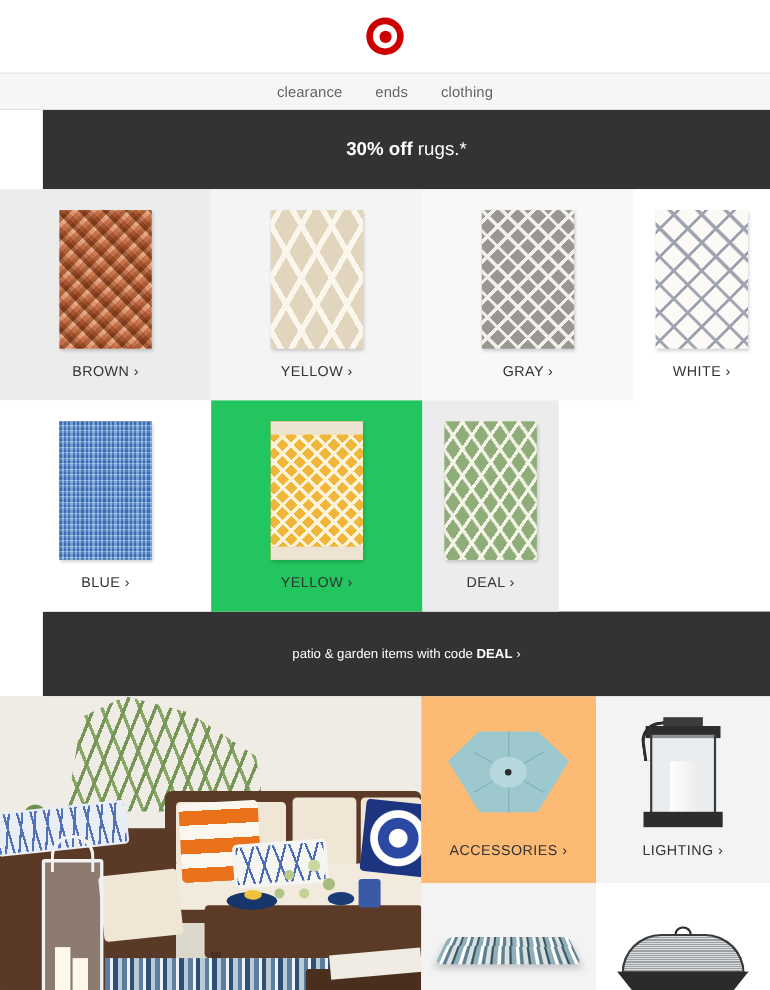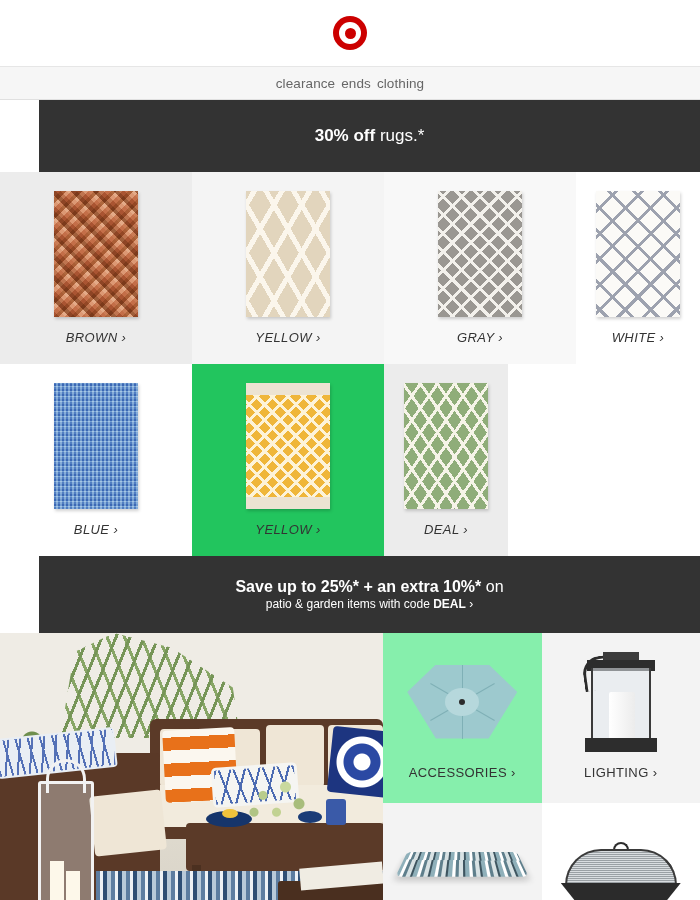--- a/index.html
+++ b/index.html
@@ -25,43 +25,43 @@
     width: 22px; height: 22px; border-radius: 50%;
     background: #ffffff;
     display: flex; align-items: center; justify-content: center;
   }
   .logo .dot { width: 11px; height: 11px; border-radius: 50%; background: #cc0000; }
 
   
   .nav {
     height: 34px; background: #f6f6f6;
     border-top: 1px solid #e6e6e6; border-bottom: 1px solid #e0e0e0;
-    display: flex; align-items: center; justify-content: center; gap: 6px;
+    display: flex; align-items: center; justify-content: center; gap: 30px;
   }
   .nav a {
     color: #666666; font-size: 13.5px; text-decoration: none; letter-spacing: .1px;
   }
 
   
   .promo {
     background: #333333; color: #ffffff; text-align: center;
-    display: flex; flex-direction: column; align-items: center; justify-content: center; margin-left: 39px;
+    display: flex; flex-direction: row; align-items: center; justify-content: center; margin-left: 39px;
   }
   .promo-rugs { height: 72px; }
   .promo-patio { height: 77px; }
   .promo-line { line-height: 1.32; white-space: nowrap; }
   .promo-rugs .l1 { font-size: 17px; }
   .promo-rugs .l2 { font-size: 17px; }
   .promo-patio .l1 { font-size: 16px; }
   .promo-patio .l2 { font-size: 12px; }
   .b { font-weight: bold; }
   .chev { font-weight: normal; }
 
   
-  .grid { display: flex; flex-wrap: wrap; width: 700px; font-style: italic; }
+  .grid { display: flex; flex-wrap: wrap; width: 700px; }
   .tile {
     width: 192px; height: 192px;
     display: flex; flex-direction: column;
     align-items: center; justify-content: flex-start;
     position: relative; overflow: hidden;
   }
   .tile.w4 { width: 124px; }
   .tile-img-wrap {
     margin-top: 19px; height: 126px;
     display: flex; align-items: center; justify-content: center;
@@ -409,23 +409,20 @@
       </div>
       <div class="tile-label">
         <span>DEAL</span>
         <span>›</span>
       </div>
     </div>
 
   </div>
 
   <div class="promo promo-patio">
-    <div class="promo-line l1">
-      <span class="b">Save up to 25%* + an extra 10%*</span><span> on</span>
-    </div>
     <div class="promo-line l2">
       <span>patio &amp; garden items with code </span><span class="b">DEAL</span>
       <span class="chev">›</span>
     </div>
   </div>
 
   <div class="bottom">
 
     <div class="patio-photo">
       <div class="pp pp-wall"></div>
@@ -454,21 +451,21 @@
       <div class="pp pp-lantern-hoop"></div>
       <div class="pp pp-candle"></div>
       <div class="pp pp-candle2"></div>
       <div class="pp pp-rug"></div>
       <div class="pp pp-basket"></div>
       <div class="pp pp-paper"></div>
     </div>
 
     <div class="cat-col">
 
-      <div class="cat-tile" style="background:#86efac">
+      <div class="cat-tile" style="background:#fdba74">
         <div class="cat-img">
           <div class="umbrella">
             <div class="canopy"></div>
             <div class="rib" style="transform:rotate(0deg)"></div>
             <div class="rib" style="transform:rotate(60deg)"></div>
             <div class="rib" style="transform:rotate(-60deg)"></div>
             <div class="hub"></div>
             <div class="hubdot"></div>
           </div>
         </div>

